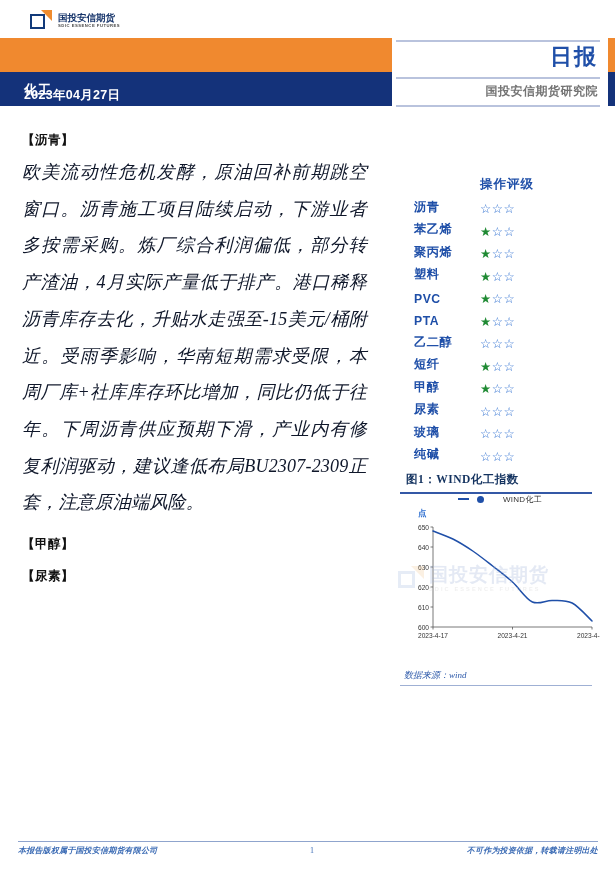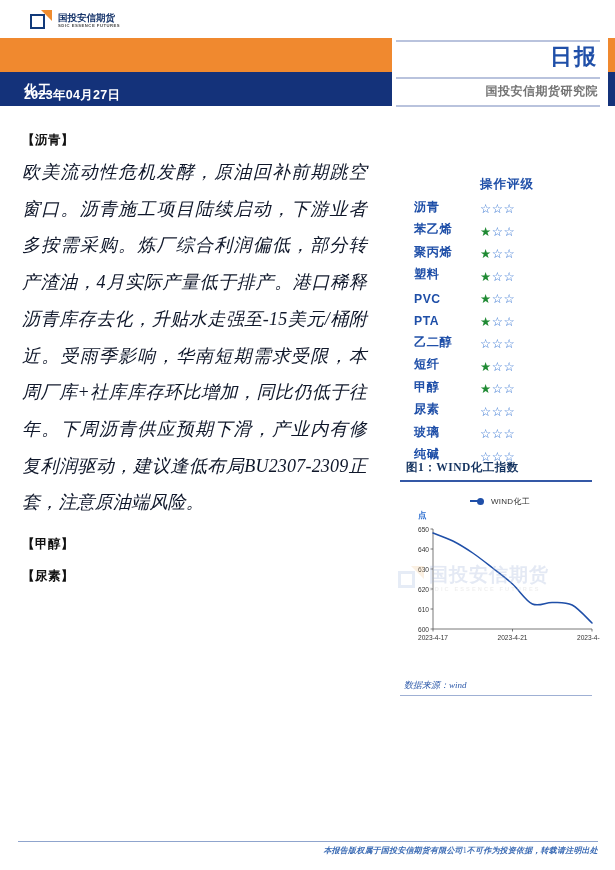--- a/index.html
+++ b/index.html
@@ -85,37 +85,37 @@
     display:flex; align-items:flex-end; height:22.5px; margin-left:14px;
   }
   .rating-name {
     width:66px; font-size:12.2px; font-weight:bold; color:#1F4FA8; letter-spacing:0.5px;
   }
   .rating-stars { font-size:12.5px; letter-spacing:0.5px; line-height:1; }
   .star-on  { color:#1F8A33; }
   .star-off { color:#2E6FD0; }
 
   
-  .chart-wrap { position:absolute; left:400px; top:460px; width:200px; }
+  .chart-wrap { position:absolute; left:400px; top:472px; width:200px; }
   .chart-title {
     font-size:11.5px; font-weight:bold; color:#13325F;
     font-family:"Liberation Serif", serif; letter-spacing:0.5px; padding-left:6px;
   }
   .chart-title-rule { margin-top:5px; height:1.6px; background:#3458A6; width:192px; }
   .chart-legend {
-    display:flex; align-items:center; justify-content:center; gap:4px;
-    margin-top:14px; font-size:8px; color:#333; font-family:"Liberation Sans", sans-serif;
+    display:flex; align-items:center; justify-content:center; gap:16px;
+    font-size:8px; color:#333; font-family:"Liberation Sans", sans-serif;
   }
   .legend-line { width:11px; height:2px; background:#1F4FA8; }
   .legend-dot  { width:7px; height:7px; border-radius:50%; background:#1F4FA8; margin-left:-8px; }
   .legend-label { margin-left:3px; letter-spacing:0.3px; }
   .chart-unit { font-size:8.5px; color:#2E6FD0; margin-left:18px; margin-top:3px; font-weight:bold;}
   .chart-svg-holder { position:relative; margin-top:1px; }
   .chart-src {
-    margin-top:20px; padding-left:4px; font-size:9px; color:#2E5AAA;
+    margin-top:12px; padding-left:4px; font-size:9px; color:#2E5AAA;
     font-style:italic; font-family:"Liberation Serif", serif;
   }
   .chart-src-rule { margin-top:3px; height:1.3px; background:#9fb0d4; width:192px; }
 
   
   .watermark {
     position:absolute; left:398px; top:548px; width:205px; height:62px;
     display:flex; align-items:center; gap:5px; opacity:0.28; pointer-events:none;
   }
   .wm-mark { position:relative; width:26px; height:26px; flex:none; }
@@ -123,21 +123,21 @@
   .wm-mark .o { position:absolute; right:0; top:0; width:13px; height:13px; background:#f3cc9a;
                 clip-path: polygon(100% 0, 100% 100%, 0 0); }
   .wm-txt { display:flex; flex-direction:column; line-height:1; }
   .wm-cn { font-size:19px; font-weight:bold; color:#9fb3d8; letter-spacing:1px; }
   .wm-en { font-size:5.6px; font-weight:bold; color:#c9c9c9; letter-spacing:2.1px; margin-top:3px; }
 
   
   .footer-rule { position:absolute; left:18px; top:841px; width:580px; height:1.2px; background:#8fa4cd; }
   .footer-row {
     position:absolute; left:18px; top:845px; width:580px;
-    display:flex; justify-content:flex-end; align-items:center;
+    display:flex; justify-content:space-between; align-items:center;
   }
   .footer-txt {
     font-size:8px; color:#3C6CB5; font-family:"Liberation Serif", serif;
     font-style:italic; font-weight:bold; letter-spacing:0.2px;
   }
   .footer-pg { font-size:8px; color:#3C6CB5; font-family:"Liberation Serif", serif; }
 </style>
 </head>
 <body>
 

